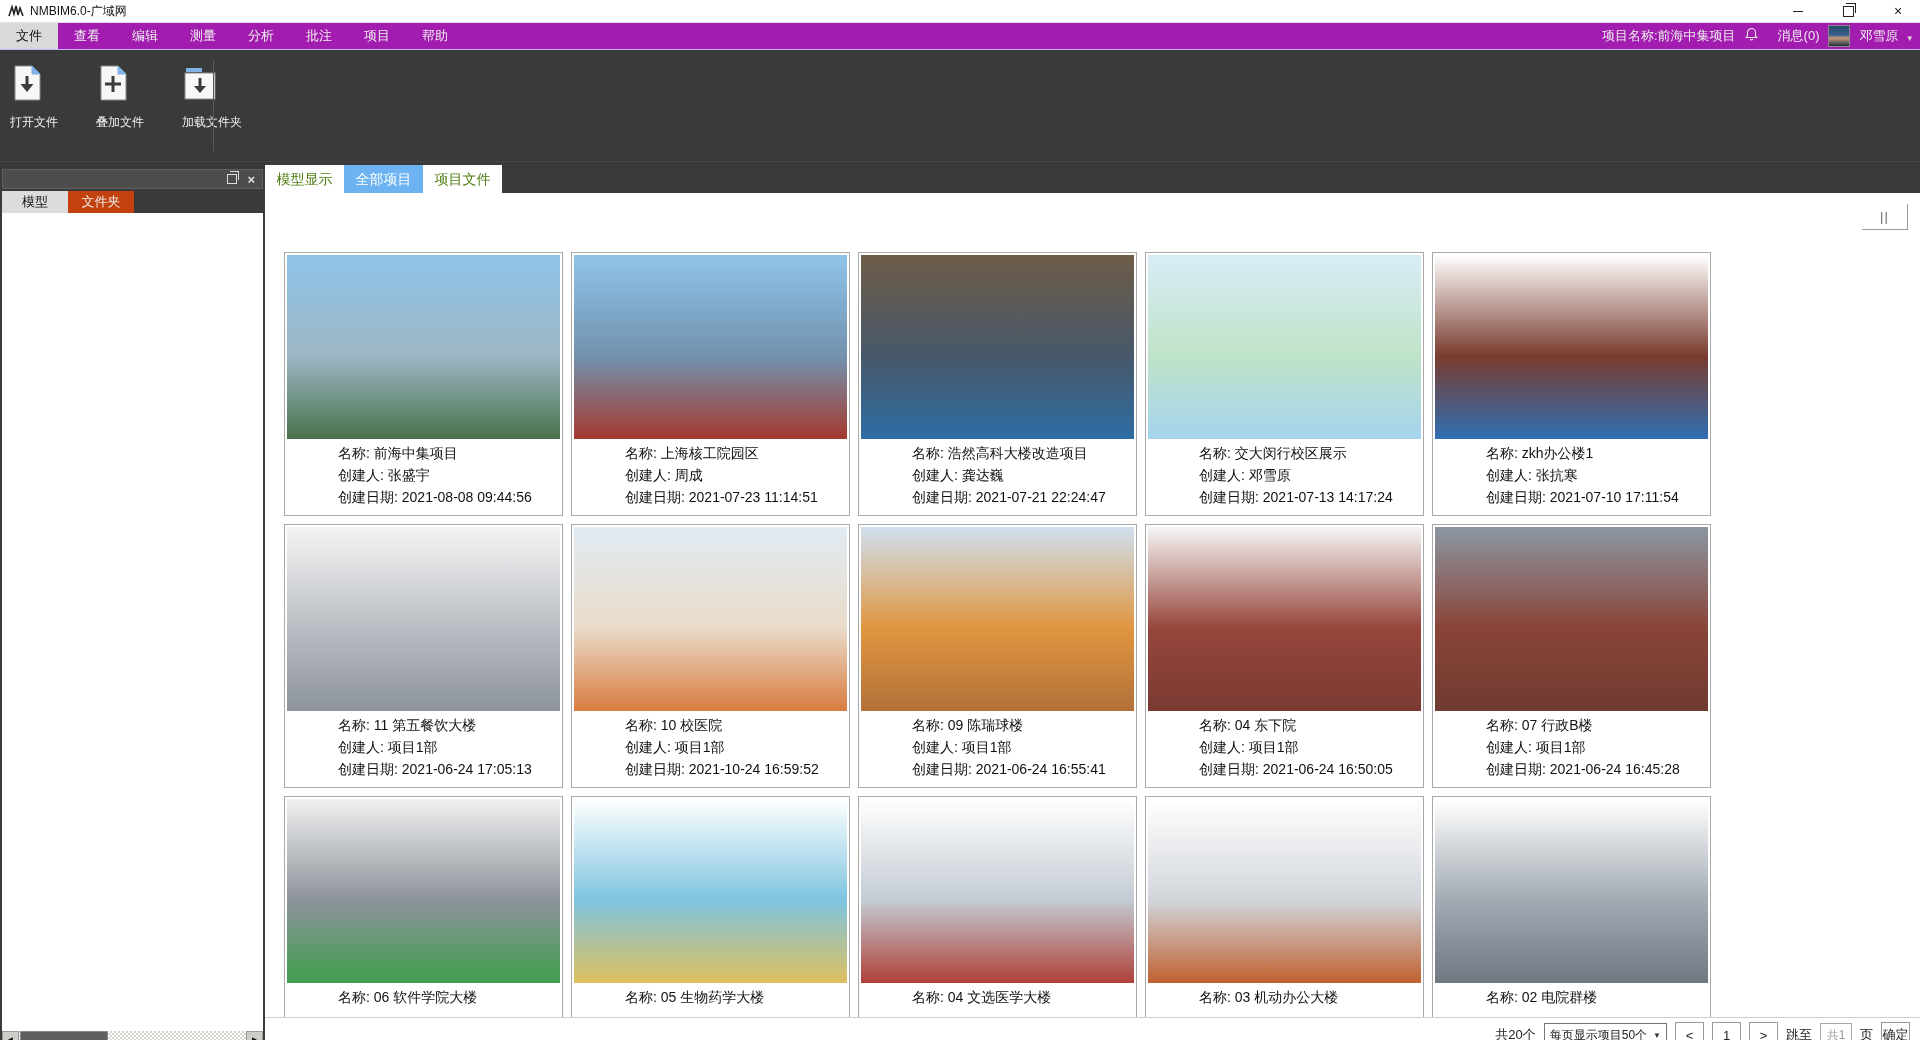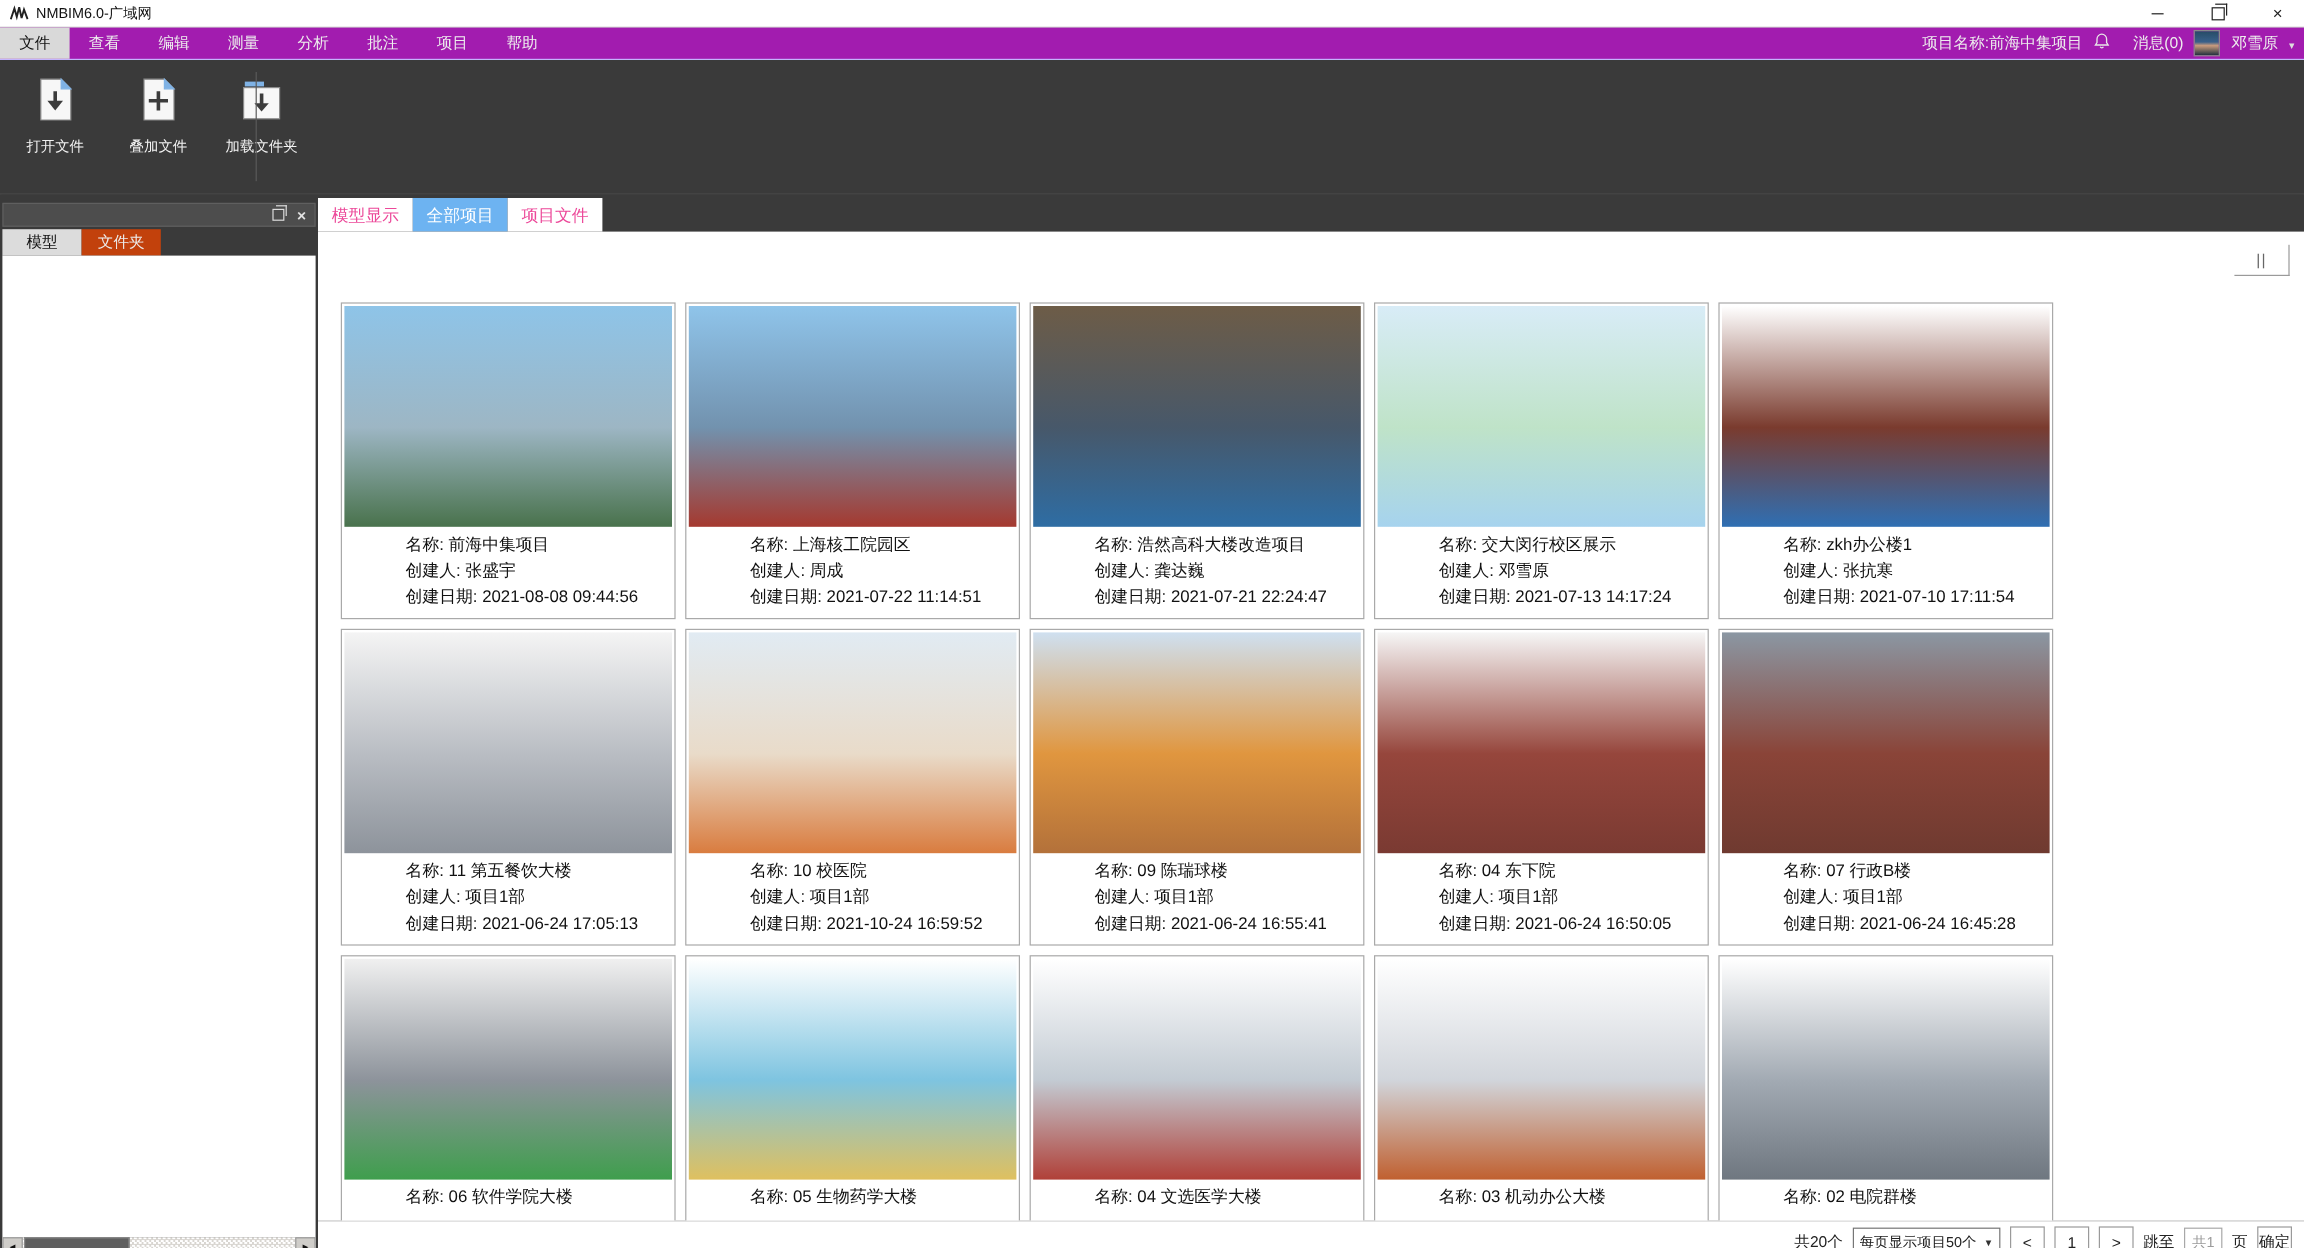--- a/index.html
+++ b/index.html
@@ -23,21 +23,21 @@
   #menubar{height:26px;background:#a21caf;display:flex;align-items:center;color:#ededed;font-size:13px;border-bottom:1px solid #c4b5fd;}
   .menu-item{padding:0 16px;height:26px;line-height:26px;cursor:default;}
   .menu-item.active{background:#d9d9d9;color:#111;}
   #menubar .right-cluster{margin-left:auto;display:flex;align-items:center;gap:9px;padding-right:8px;}
   #menubar .right-cluster .proj-label{font-size:13px;}
   #menubar .msg{display:flex;align-items:flex-start;gap:20px;}
   .avatar{width:20px;height:20px;border:1px solid #8a8a8a;background:linear-gradient(180deg,#274b66 0%,#39608a 45%,#c89b7d 60%,#21303e 100%);}
   .caret{font-size:9px;color:#ddd;margin-top:4px;}
   
   #ribbon{height:101px;background:#3a3a3a;position:relative;display:flex;align-items:flex-start;padding:10px 0 0 10px;gap:14px;border-bottom:1px solid #464646;}
-  .ribbon-btn{width:72px;display:flex;flex-direction:column;align-items:center;gap:9px;color:#f2f2f2;font-size:12px;padding-top:4px;}
+  .ribbon-btn{width:72px;display:flex;flex-direction:column;align-items:flex-start;gap:9px;color:#f2f2f2;font-size:12px;padding-top:4px;}
   .ribbon-sep{position:absolute;left:213px;top:10px;bottom:10px;width:1px;background:#5a5a5a;}
   
   #workspace{display:flex;height:890px;background:#3a3a3a;}
   
   #dock{width:265px;display:flex;flex-direction:column;flex:none;}
   .dock-header{margin:7px 2px 0 2px;height:20px;background:#4d4d4d;border:1px solid #5f5f5f;display:flex;align-items:center;justify-content:flex-end;gap:10px;padding:0 7px;color:#e2e2e2;box-sizing:border-box;}
   .float-glyph{position:relative;width:8px;height:8px;border:1px solid #ddd;background:#4d4d4d;display:inline-block;}
   .float-glyph::before{content:"";position:absolute;left:2px;top:-4px;width:8px;height:8px;border:1px solid #ddd;border-left:none;border-bottom:none;}
   .dock-close{font-size:13px;line-height:1;font-weight:bold;}
   .dock-tabs{display:flex;margin:2px 2px 0 2px;height:22px;}
@@ -45,21 +45,21 @@
   .dock-tab.active{background:#dcdcdc;color:#111;}
   .dock-body{flex:1;background:#fff;margin:0 2px;}
   .dock-hscroll{height:17px;margin:0 2px 4px 2px;position:relative;
     background:repeating-conic-gradient(#ffffff 0% 25%, #d8d5d0 0% 50%) 0 0/4px 4px;
     display:flex;justify-content:space-between;}
   .scroll-btn{width:17px;height:17px;background:#cfcdc9;border:1px solid #9a9a9a;box-sizing:border-box;display:flex;align-items:center;justify-content:center;font-size:8px;color:#111;}
   .scroll-thumb{position:absolute;left:18px;top:0;width:88px;height:17px;background:#5f5f5f;border:1px solid #8a8a8a;box-sizing:border-box;}
   
   #main{flex:1;display:flex;flex-direction:column;min-width:0;}
   .main-tabs{height:28px;margin-top:3px;display:flex;}
-  .main-tab{min-width:77px;padding:0 1px;line-height:28px;text-align:center;background:#fff;color:#ec4899;font-size:14px;}
+  .main-tab{min-width:77px;padding:0 1px;line-height:28px;text-align:center;background:#fff;color:#4d7c0f;font-size:14px;}
   .main-tab.active{background:var(--accent,#6db3f1);color:#fff;}
   .main-content{flex:1;background:#fff;position:relative;overflow:hidden;}
   .collapse-handle{position:absolute;top:11px;right:12px;width:46px;height:26px;border-right:1px solid #9a9a9a;border-bottom:1px solid #9a9a9a;display:flex;align-items:center;justify-content:center;color:#666;font-size:13px;letter-spacing:1px;box-sizing:border-box;}
   .grid{padding:59px 0 0 19px;display:grid;grid-template-columns:repeat(5,279px);grid-auto-rows:264px;gap:8px;}
   .card{border:1px solid #a9a9a9;background:#fff;box-sizing:border-box;padding:2px;overflow:hidden;}
   .thumb{height:184px;width:100%;}
   .meta{padding:3px 6px 0 6px;font-size:14px;color:#111;margin-left:45px;}
   .meta .line{line-height:22px;white-space:nowrap;overflow:hidden;}
   
   .bottombar{height:34px;background:#fff;border-top:1px solid #cfcfcf;display:flex;align-items:center;justify-content:flex-end;gap:8px;padding-right:10px;font-size:13px;color:#222;}
@@ -178,21 +178,21 @@
               <div class="line">名称: 前海中集项目</div>
               <div class="line">创建人: 张盛宇</div>
               <div class="line">创建日期: 2021-08-08 09:44:56</div>
             </div>
           </div>
           <div class="card">
             <div class="thumb" style="background: linear-gradient(rgb(143, 196, 234) 0%, rgb(114, 146, 174) 55%, rgb(165, 57, 47) 100%);"></div>
             <div class="meta">
               <div class="line">名称: 上海核工院园区</div>
               <div class="line">创建人: 周成</div>
-              <div class="line">创建日期: 2021-07-22 11:14:51</div>
+              <div class="line">创建日期: 2021-07-23 11:14:51</div>
             </div>
           </div>
           <div class="card">
             <div class="thumb" style="background: linear-gradient(rgb(109, 92, 71) 0%, rgb(71, 88, 106) 55%, rgb(46, 109, 164) 100%);"></div>
             <div class="meta">
               <div class="line">名称: 浩然高科大楼改造项目</div>
               <div class="line">创建人: 龚达巍</div>
               <div class="line">创建日期: 2021-07-21 22:24:47</div>
             </div>
           </div>

